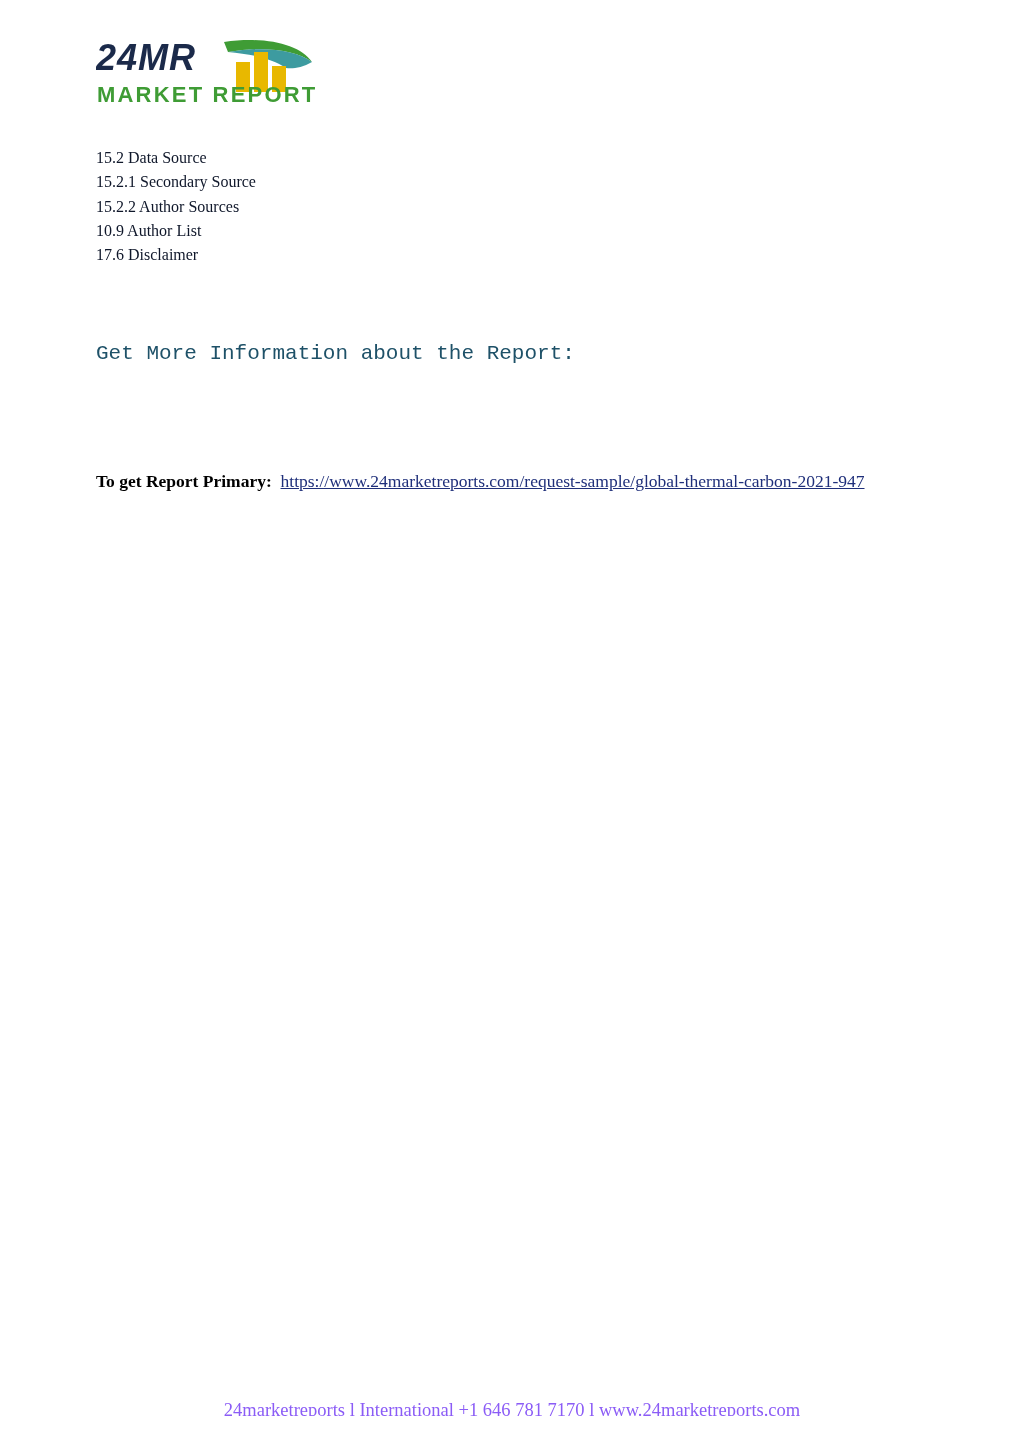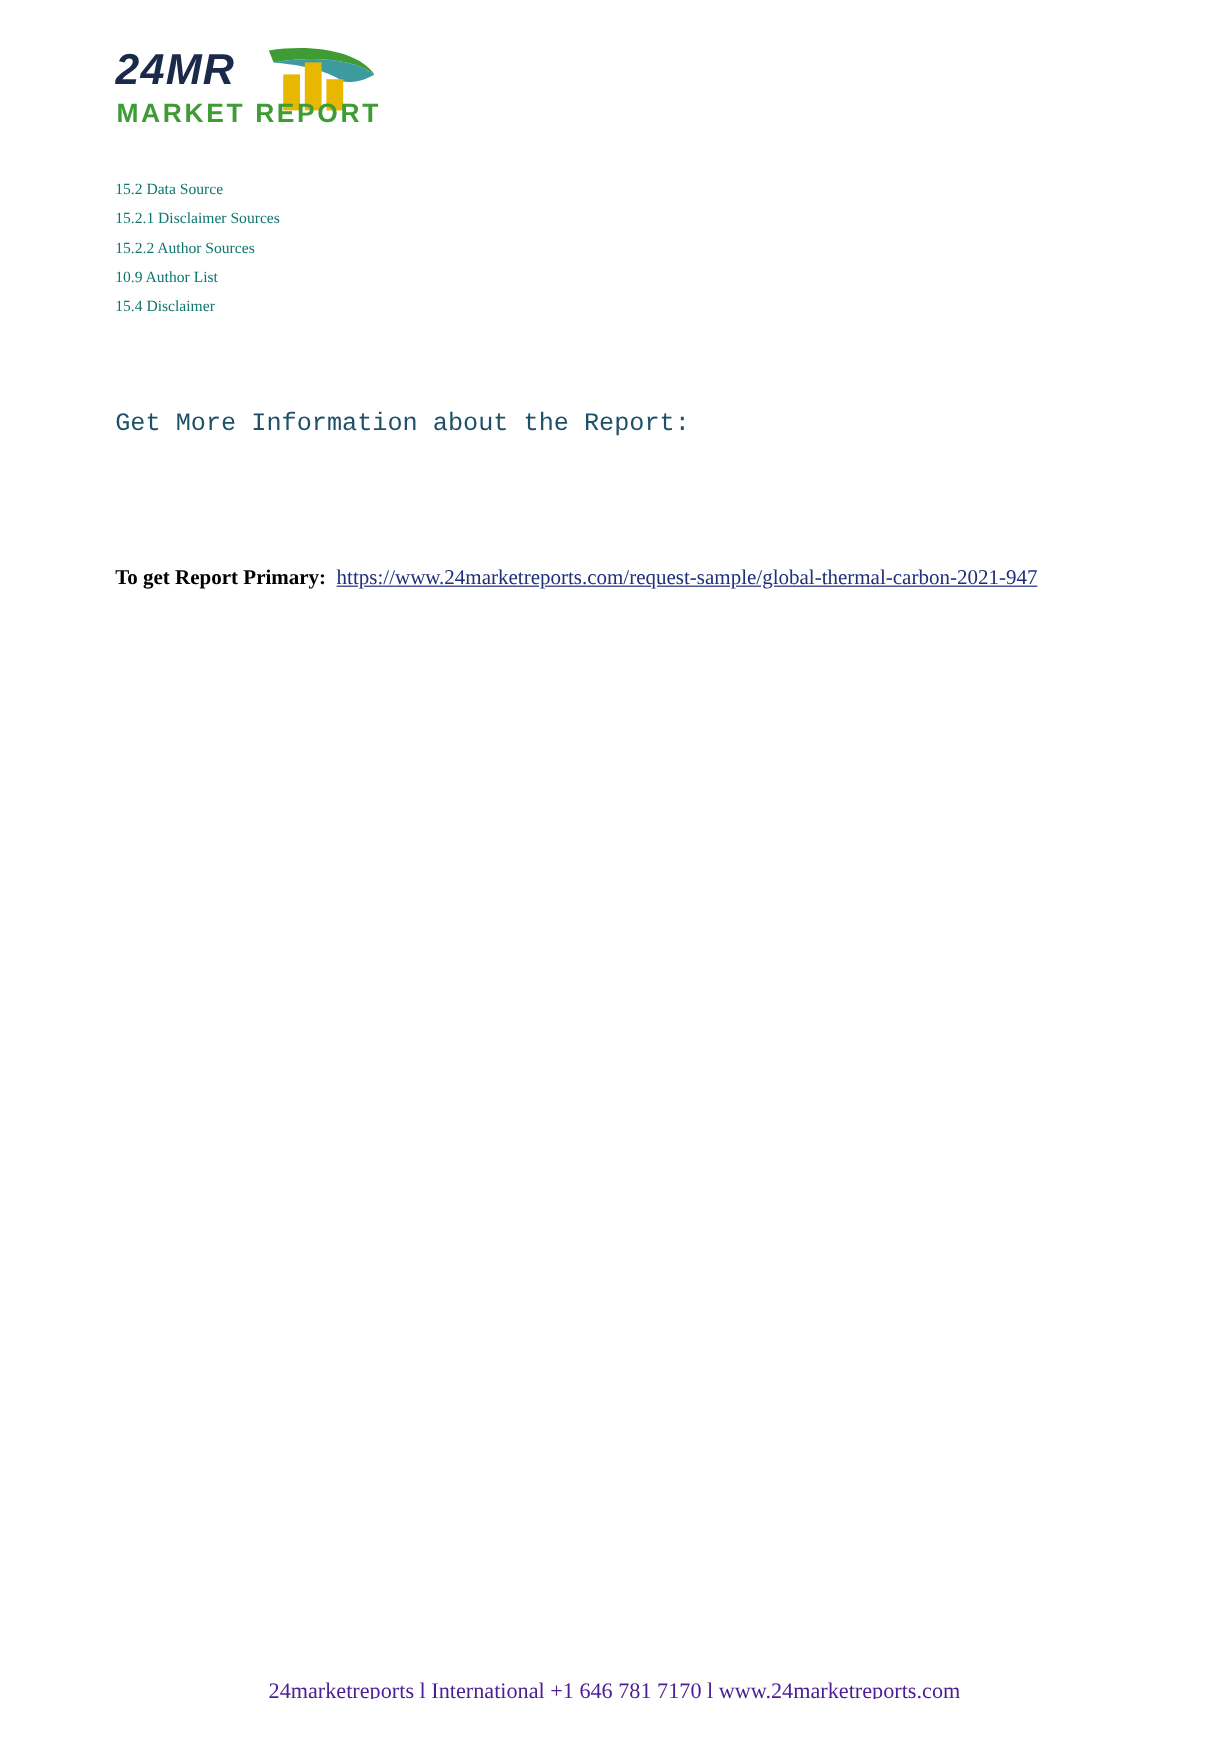--- a/index.html
+++ b/index.html
@@ -28,23 +28,23 @@
 
   
   .toc {
     position: absolute;
     left: 96px;
     top: 146px;
     width: 700px;
   }
   .toc-line {
     font-family: "Liberation Serif", serif;
-    font-size: 13px;
+    font-size: 16px;
     line-height: 24.3px;
-    color: #0f766e;
+    color: #0f172a;
     white-space: pre;
   }
 
   
   .section-heading {
     position: absolute;
     left: 96px;
     top: 340px;
     font-family: Liberation Mono, monospace;
     font-size: 21px;
@@ -75,21 +75,21 @@
 
   
   .footer {
     position: absolute;
     left: 0;
     right: 0;
     top: 1400px;
     text-align: center;
     font-family: "Liberation Serif", serif;
     font-size: 18.5px;
-    color: #4c1d95;
+    color: #8b5cf6;
     white-space: pre;
   }
 </style>
 </head>
 <body>
 
 <div class="page">
 
   <div class="logo">
     <svg width="222" height="84" viewBox="0 0 222 84" xmlns="http://www.w3.org/2000/svg">
@@ -102,24 +102,24 @@
       <rect x="176" y="38" width="14" height="26" fill="#e8b800"></rect>
 
       <text x="0" y="42" font-family="Liberation Sans, sans-serif" font-size="36" font-weight="bold" font-style="italic" fill="#1b2a4a" letter-spacing="1">24MR</text>
 
       <text x="1" y="74" font-family="Liberation Sans, sans-serif" font-size="22" font-weight="bold" fill="#3f9c35" letter-spacing="2.2">MARKET REPORTS</text>
     </svg>
   </div>
 
   <div class="toc">
     <div class="toc-line">15.2 Data Source</div>
-    <div class="toc-line">15.2.1 Disclaimer Sources</div>
+    <div class="toc-line">15.2.1 Secondary Source</div>
     <div class="toc-line">15.2.2 Author Sources</div>
     <div class="toc-line">10.9 Author List</div>
-    <div class="toc-line">15.4 Disclaimer</div>
+    <div class="toc-line">17.6 Disclaimer</div>
   </div>
 
   <div class="section-heading">Get More Information about the Report:</div>
 
 
   <div class="link-row row2">
     <span class="label-bold">To get Report Primary:</span>
     <span>&nbsp;</span><a class="url" href="#">https://www.24marketreports.com/request-sample/global-thermal-carbon-2021-947</a>
   </div>
 

